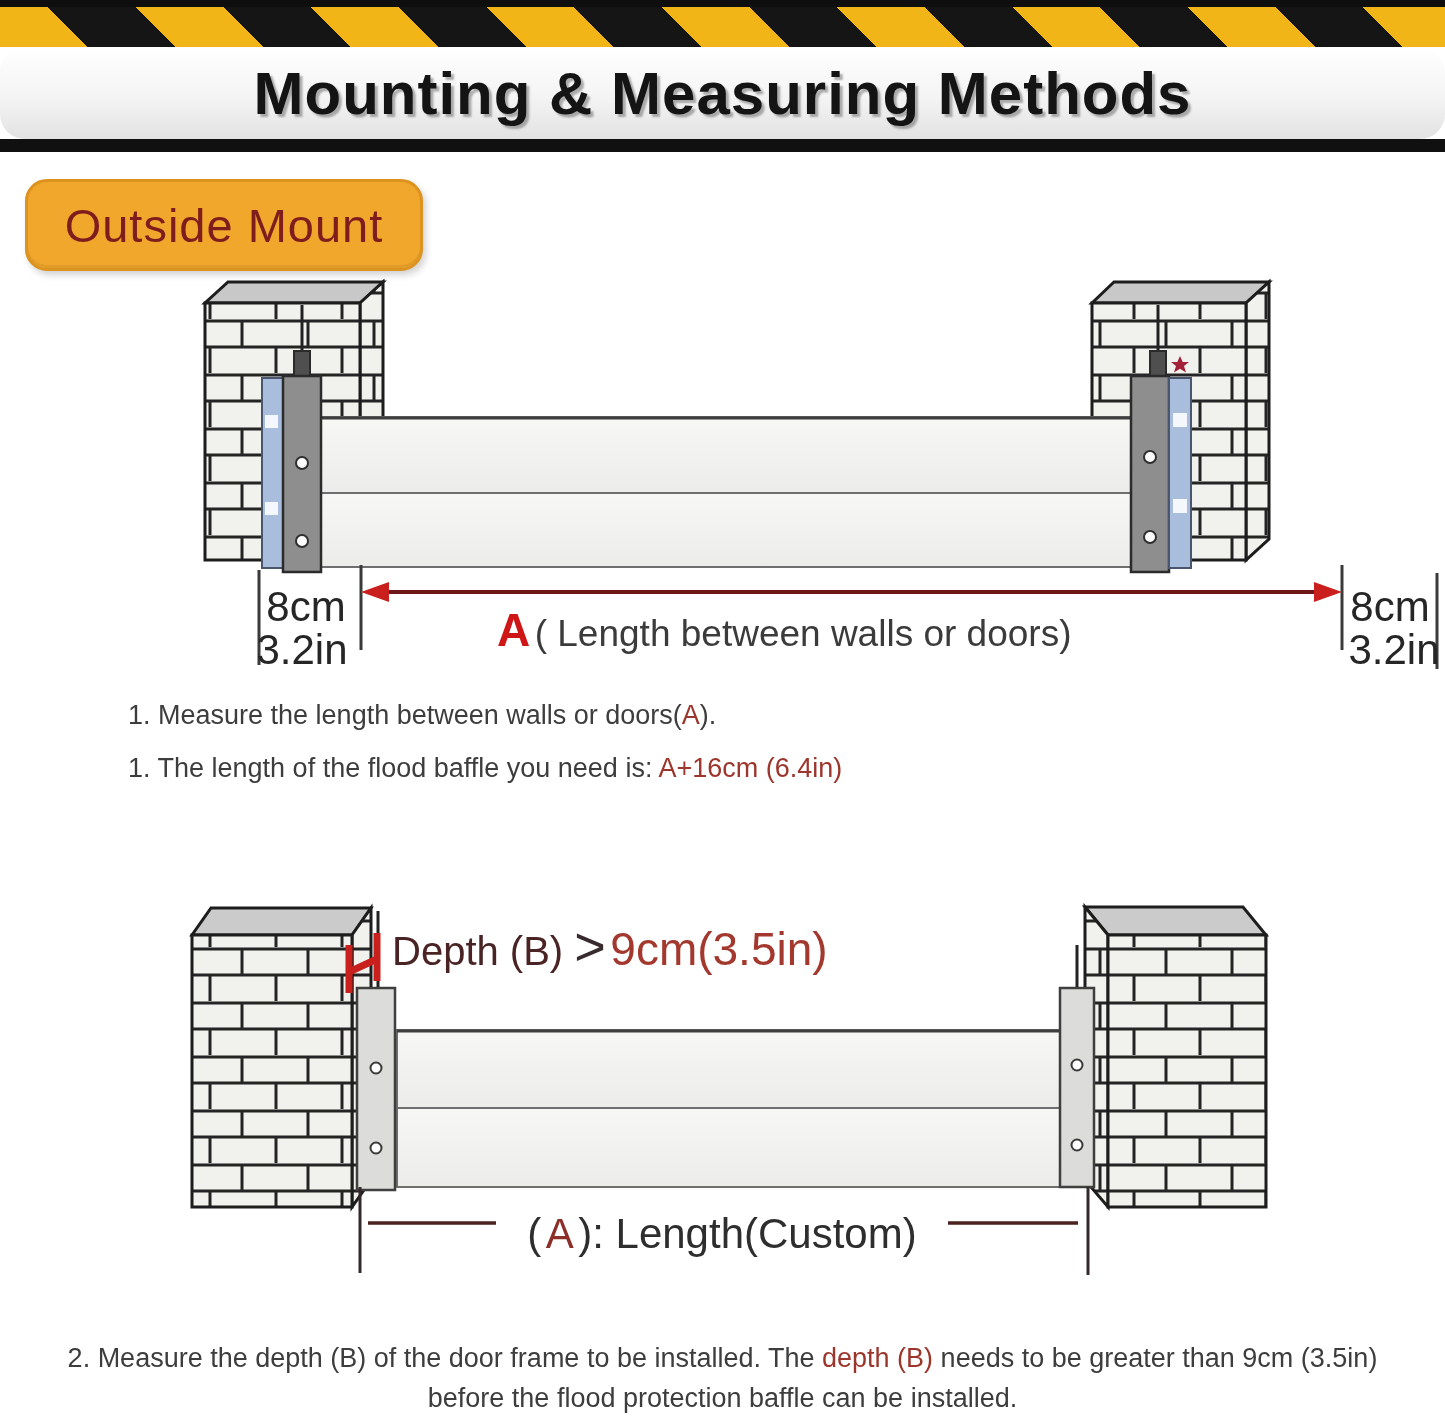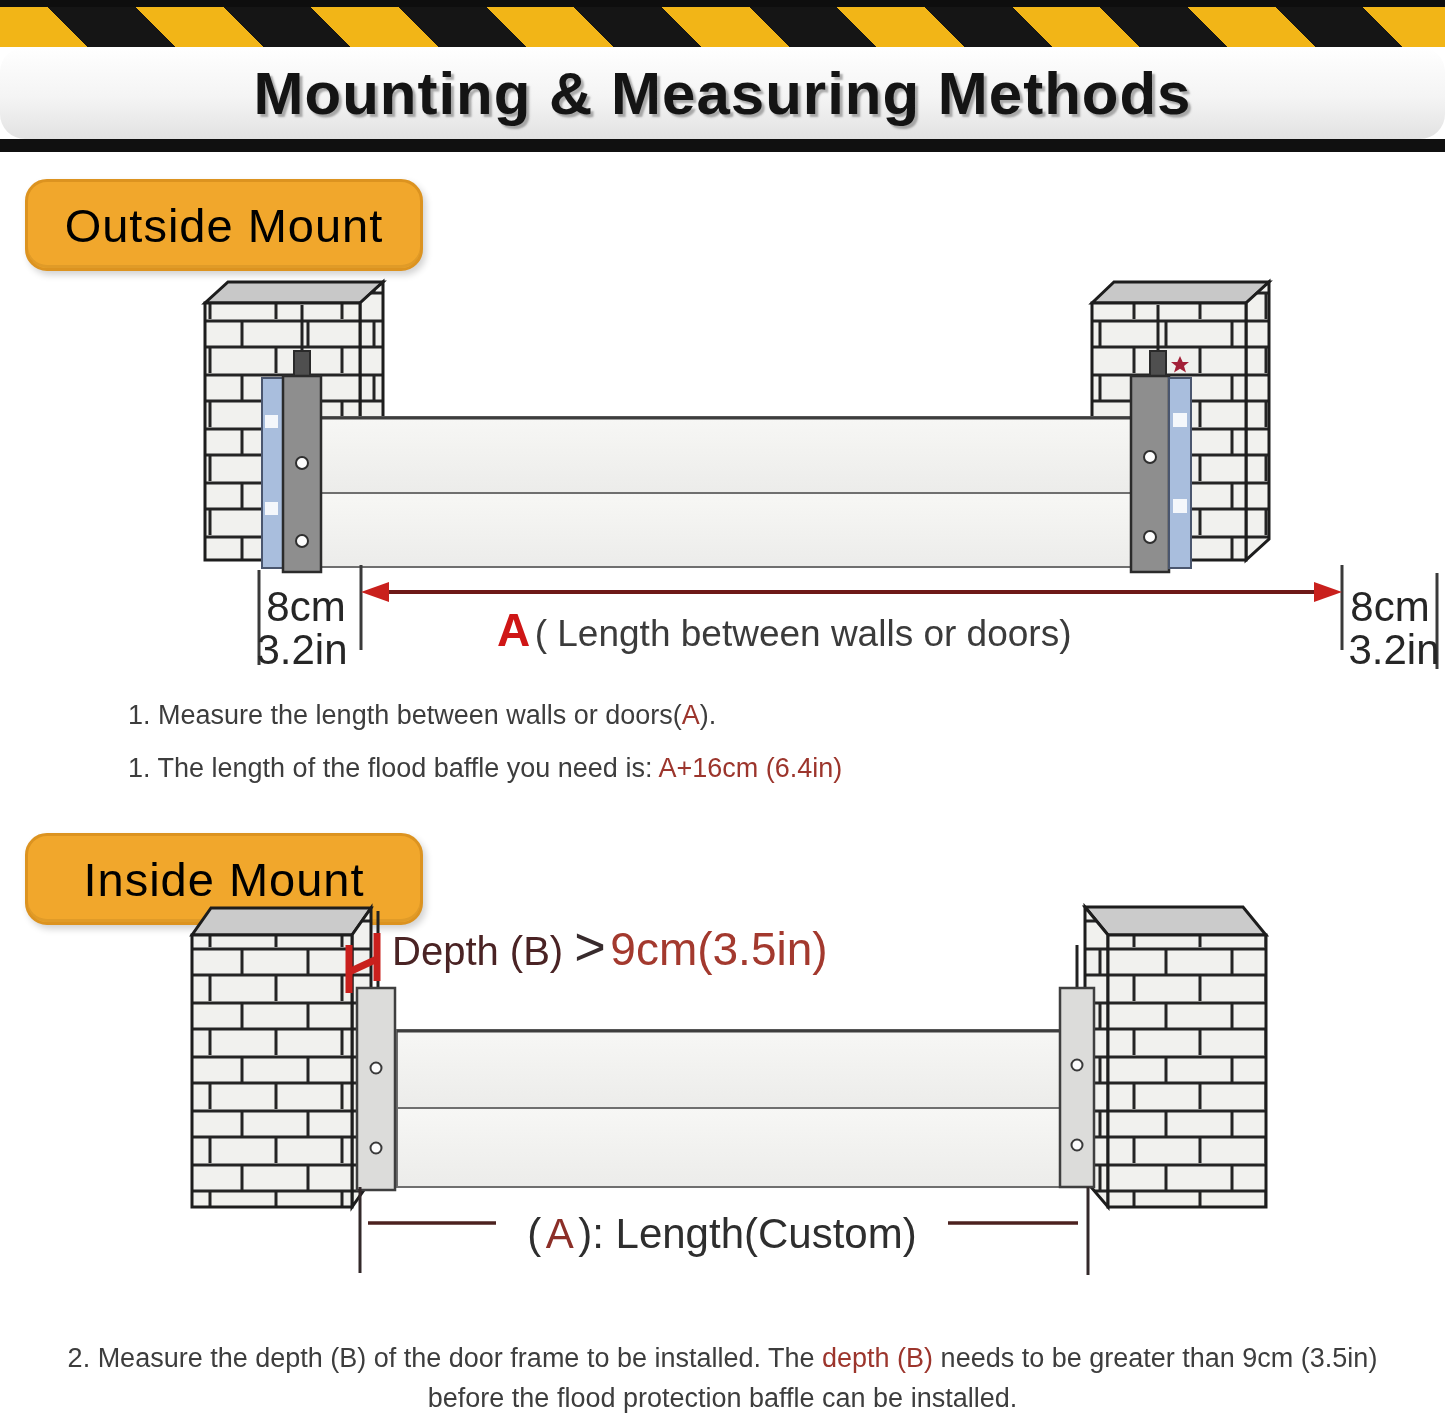--- a/index.html
+++ b/index.html
@@ -26,21 +26,21 @@
     text-shadow:3px 3px 2px rgba(110,110,110,.55);
   }
   .title-bar{top:139px;left:0;width:100%;height:13px;background:#101010;}
   
   .badge{
     width:392px;height:86px;border-radius:22px;
     background:var(--badge-yellow,#f1a72c);
     border:3px solid var(--badge-border,#dc9320);
     box-shadow:3px 4px 7px rgba(0,0,0,.18), inset 0 -3px 0 rgba(0,0,0,.07);
     display:flex;align-items:center;justify-content:center;
-    font-size:47px;color:#000000;letter-spacing:1px;
+    font-size:47px;color:#7f1d1d;letter-spacing:1px;
   }
   .badge-outside{left:25px;top:179px;}
   .badge-inside{left:25px;top:833px;}
   
   .diag{position:absolute;left:0;}
   #diag1{top:265px;width:1445px;height:412px;}
   #diag2{top:893px;width:1445px;height:392px;}
   svg text{font-family:"Liberation Sans",sans-serif;}
   .dim{font-size:42px;fill:#262626;}
   .span-a{font-size:46px;font-weight:700;fill:#cf1616;}
@@ -151,21 +151,20 @@
     </text>
   </svg>
 
   <div class="step step-o1">
     <span>1. Measure the length between walls or doors(</span><span class="red">A</span><span>).</span>
   </div>
   <div class="step step-o2">
     <span>1. The length of the flood baffle you need is: </span><span class="red">A+16cm (6.4in)</span>
   </div>
 
-  <div class="abs badge badge-inside">Inside Mount</div>
 
   <svg id="diag2" class="diag" viewBox="0 0 1445 392">
     <defs>
       <pattern id="bk2" width="66" height="54" patternUnits="userSpaceOnUse">
         <rect width="66" height="54" fill="#f1f1ee"></rect>
         <path d="M0 2 H66 M0 28 H66 M44 2 V28 M12 28 V54" stroke="#242424" stroke-width="3" fill="none"></path>
       </pattern>
       <linearGradient id="panelg2" x1="0" y1="0" x2="0" y2="1">
         <stop offset="0" stop-color="#f7f7f5"></stop>
           <stop offset="1" stop-color="#ececea"></stop>

